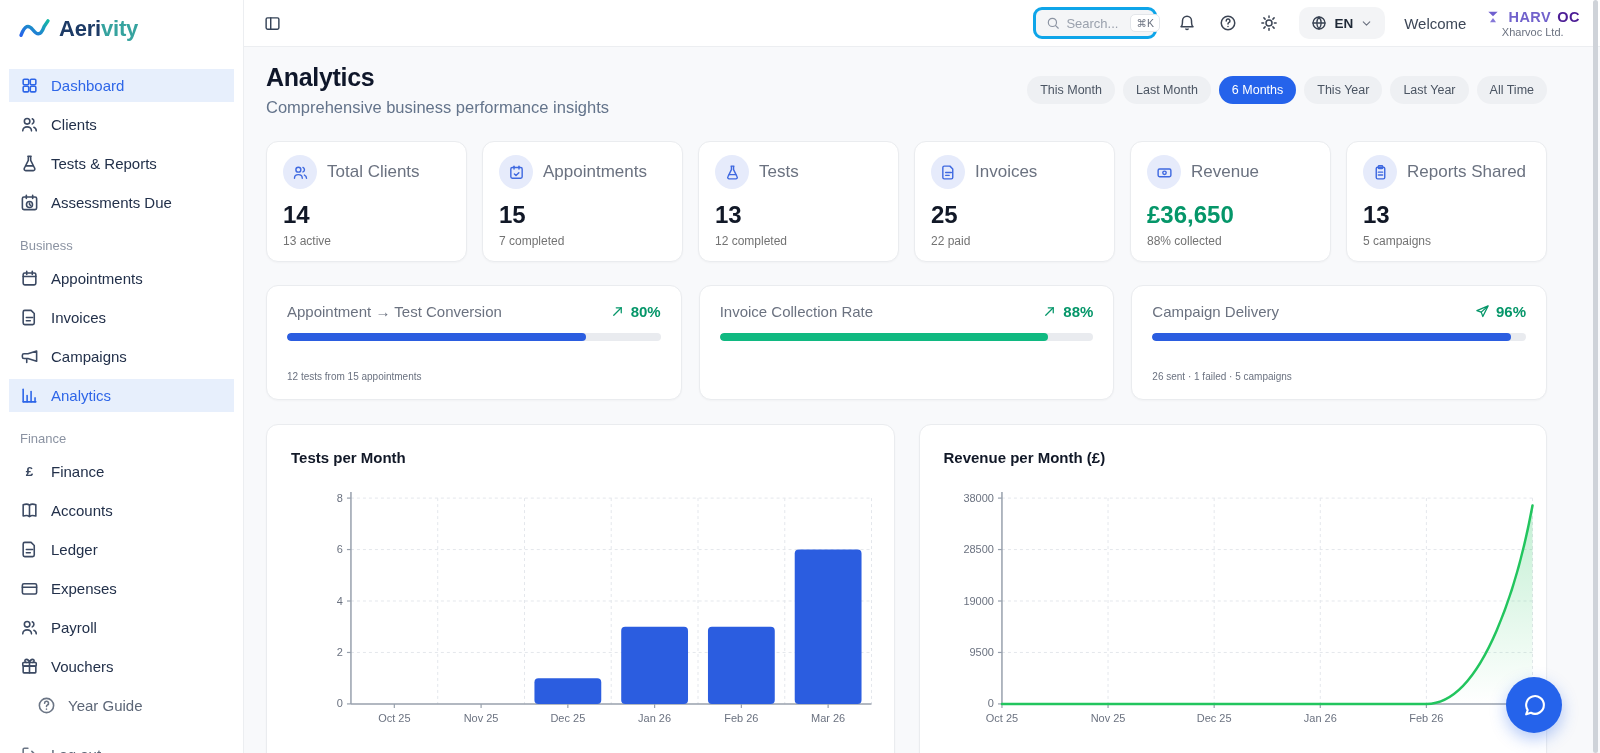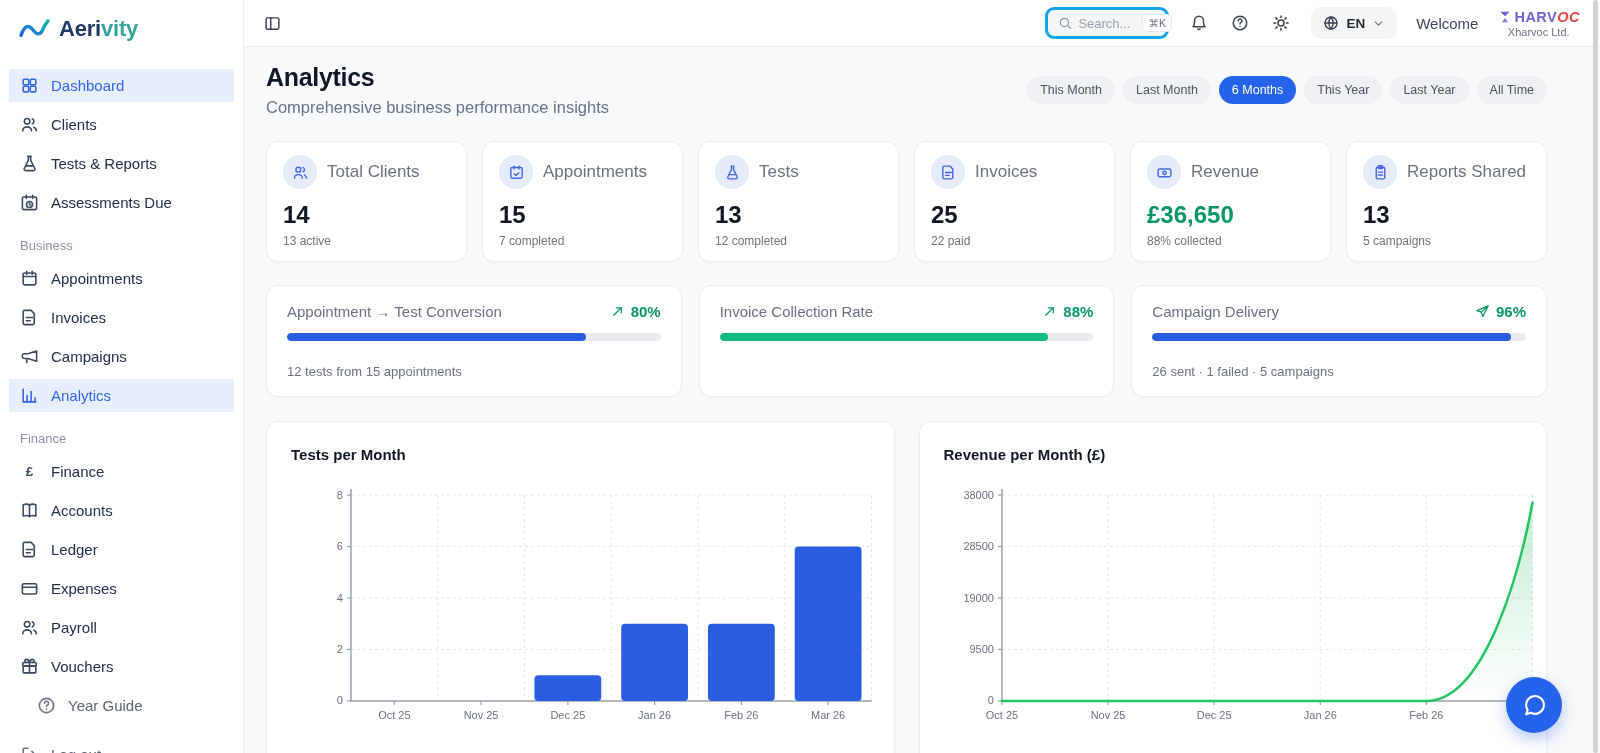--- a/index.html
+++ b/index.html
@@ -33,24 +33,24 @@
   .search .ico { font-size:14px; color:#8b93a2; display:flex; }
   .search input { border:none; outline:none; background:transparent; width:58px; font-size:13px; color:#374151; font-family:inherit; }
   .search input::placeholder { color:#9aa1ad; }
   .kbd { background:#fff; border:1px solid #e3e6ea; border-radius:5px; font-size:10.5px; color:#6b7280; padding:2px 5px; }
   .icon-btn { background:none; border:none; cursor:pointer; color:#3b4454; font-size:18px; display:flex; padding:2px; }
   .lang-pill { display:flex; align-items:center; gap:7px; background:#f3f4f6; border:none; border-radius:10px; padding:8px 12px; font-size:13.5px; font-weight:600; color:#1f2937; cursor:pointer; font-family:inherit; }
   .lang-pill .globe { font-size:16px; color:#374151; display:flex; }
   .lang-pill .chev { font-size:13px; color:#6b7280; display:flex; }
   .welcome { font-size:15px; color:#3d4757; }
   .org { display:flex; flex-direction:column; align-items:center; cursor:pointer; }
-  .org-name { display:flex; align-items:center; font-weight:800; font-size:14.5px; letter-spacing:0.5px; }
+  .org-name { display:flex; align-items:center; font-weight:800; font-size:14.5px; letter-spacing:0.5px;gap:6px; }
   .org-mark { font-size:16px; display:flex; margin-right:1px; }
   .org-p1 { color:#7162cc; }
-  .org-p2 { color:#ef4444;font-style:italic; }
+  .org-p2 { color:#4c1d95; }
   .org-sub { font-size:11px; color:#6b7280; margin-top:1px; }
 
   
   main { flex:1; background:#f8f9fb; padding:16px 53px 0 22px; overflow:hidden; }
   .page-head { display:flex; align-items:center; justify-content:space-between; }
   h1 { font-size:25px; font-weight:800; color:#0f172a; letter-spacing:-0.3px; }
   .subtitle { font-size:16.5px; color:#64748b; margin-top:6px; }
   .filters { display:flex; gap:8px; }
   .pill { font-family:inherit; font-size:12.5px; padding:7px 13px; border-radius:999px; background:#eef0f3; color:#4b5563; border:none; cursor:pointer; white-space:nowrap; }
   .pill.active { background:#2563eb; color:#fff; }
@@ -66,21 +66,21 @@
   .stat-sub { font-size:12px; color:#737373; margin-top:5px; }
 
   .progress-row { margin-top:23px; display:grid; grid-template-columns:repeat(3,1fr); gap:17px; }
   .p-card { padding:17px 20px; }
   .p-head { display:flex; align-items:center; justify-content:space-between; }
   .p-title { font-size:15px; color:#6b7280; }
   .p-pct { display:flex; align-items:center; gap:6px; color:#059669; font-size:15px; font-weight:700; }
   .p-pct .ico { font-size:15px; display:flex; }
   .p-track { height:8px; border-radius:99px; background:#e9ebef; margin-top:13px; overflow:hidden; }
   .p-fill { height:100%; border-radius:99px; }
-  .p-sub { font-size:13px; color:#6b7280; margin-top:23px; }
+  .p-sub { font-size:10px; color:#6b7280; margin-top:30px; }
 
   .charts { margin-top:24px; display:grid; grid-template-columns:1fr 1fr; gap:24px; }
   .chart-card { padding:20px 10px 0 24px; height:352px; }
   .chart-card h3 { font-size:15px; font-weight:700; color:#111827; margin:4px 0 0 0; }
   .chart-card svg { display:block; width:100%; height:262px; margin-top:14px; overflow:visible; font-family:inherit; }
 
   
   .scrollbar { position:fixed; right:0; top:0; bottom:0; width:9px; z-index:40; }
   .scroll-thumb { position:absolute; right:2px; top:0; width:5px; height:100%; border-radius:3px; background:#cfd3d9; }
   .chat-fab { position:fixed; right:38px; bottom:20px; width:56px; height:56px; border-radius:999px; background:#2563eb; border:none; cursor:pointer; color:#fff; display:flex; align-items:center; justify-content:center; font-size:25px; box-shadow:0 6px 16px rgba(37,99,235,0.35); z-index:50; }

